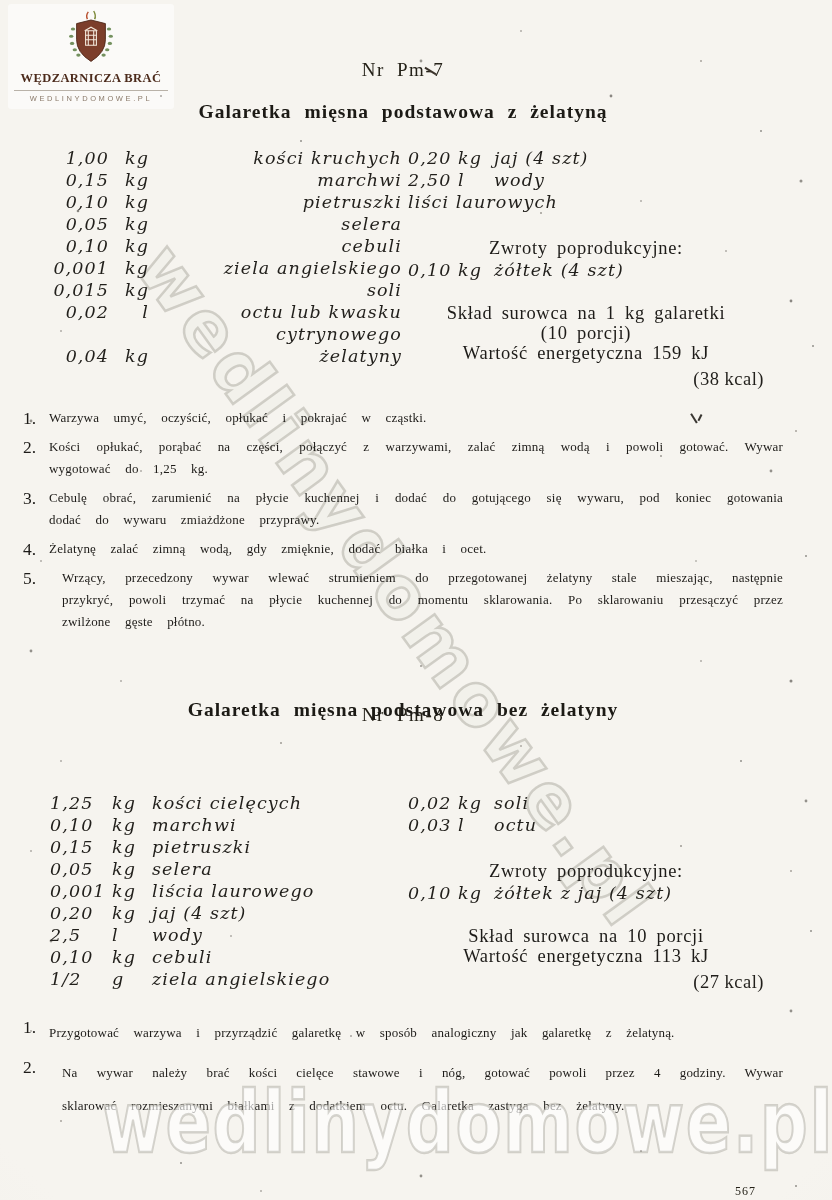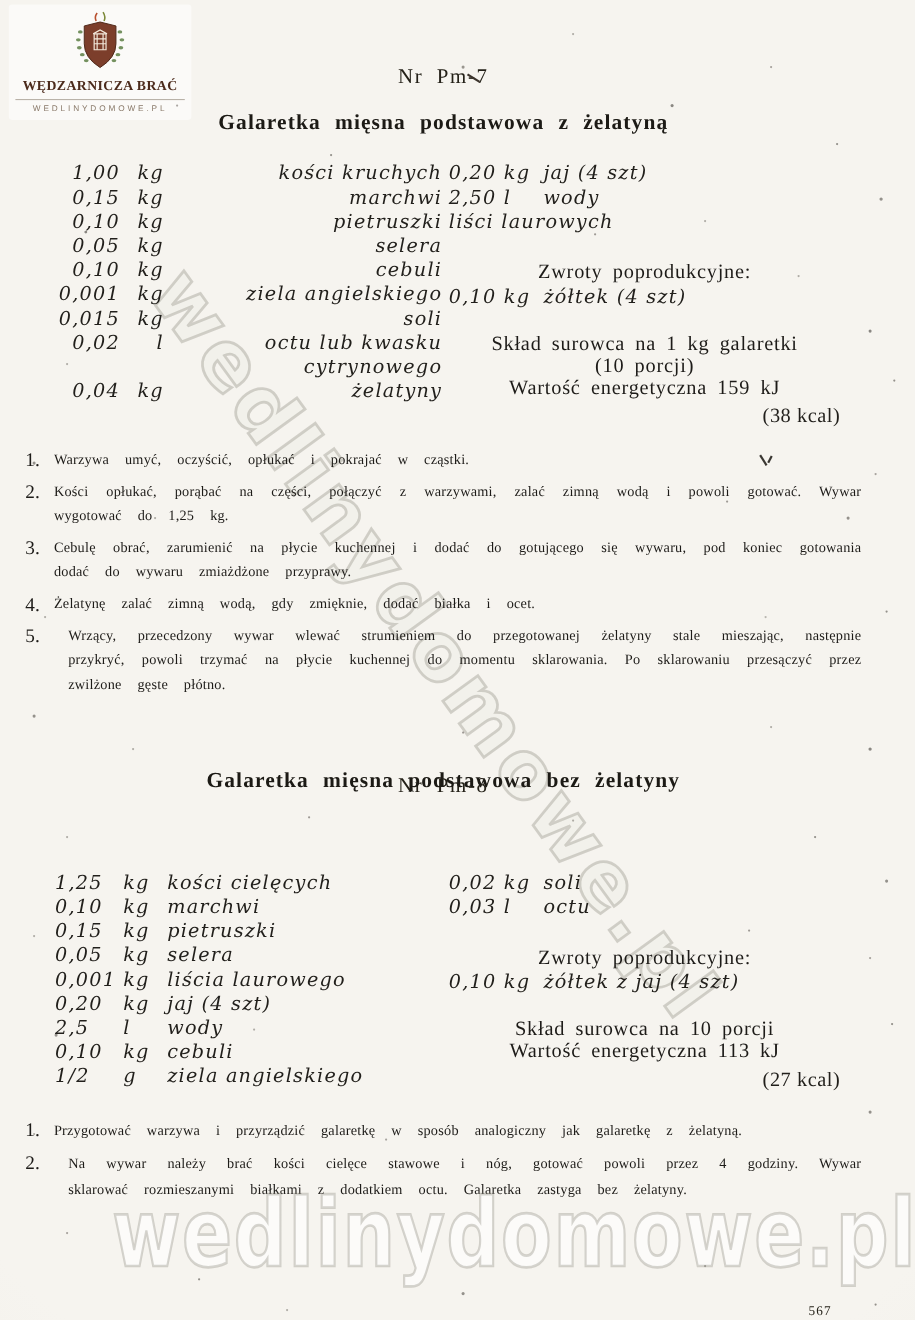--- a/index.html
+++ b/index.html
@@ -96,21 +96,21 @@
 
   
   .steps{position:absolute;left:23px;width:760px;z-index:2;}
   .r1-steps{top:407px;}
   .r2-steps{top:1016px;}
   .step{display:flex;margin-bottom:7px;}
   .step-num{flex:none;width:26px;font-size:17.5px;line-height:22px;}
   .r2-steps .step-num{line-height:23px;}
   .step-text{flex:1;text-align:justify;font-size:13px;line-height:22px;
     word-spacing:11px;letter-spacing:.2px;color:#1d1b18;}
-  .r2-steps .step-text{line-height:23px;}
+  .r2-steps .step-text{line-height:33px;}
   .step:last-child .step-text{text-align:justify;margin-left:13px;}
 
   .pageno{position:absolute;left:735px;top:1144px;z-index:2;font-size:12px;letter-spacing:1px;color:#242118;margin-top:40px;}
 </style>
 </head>
 <body>
 
 <div class="page">
 
   <div class="wm-diag">wedlinydomowe.pl</div>

